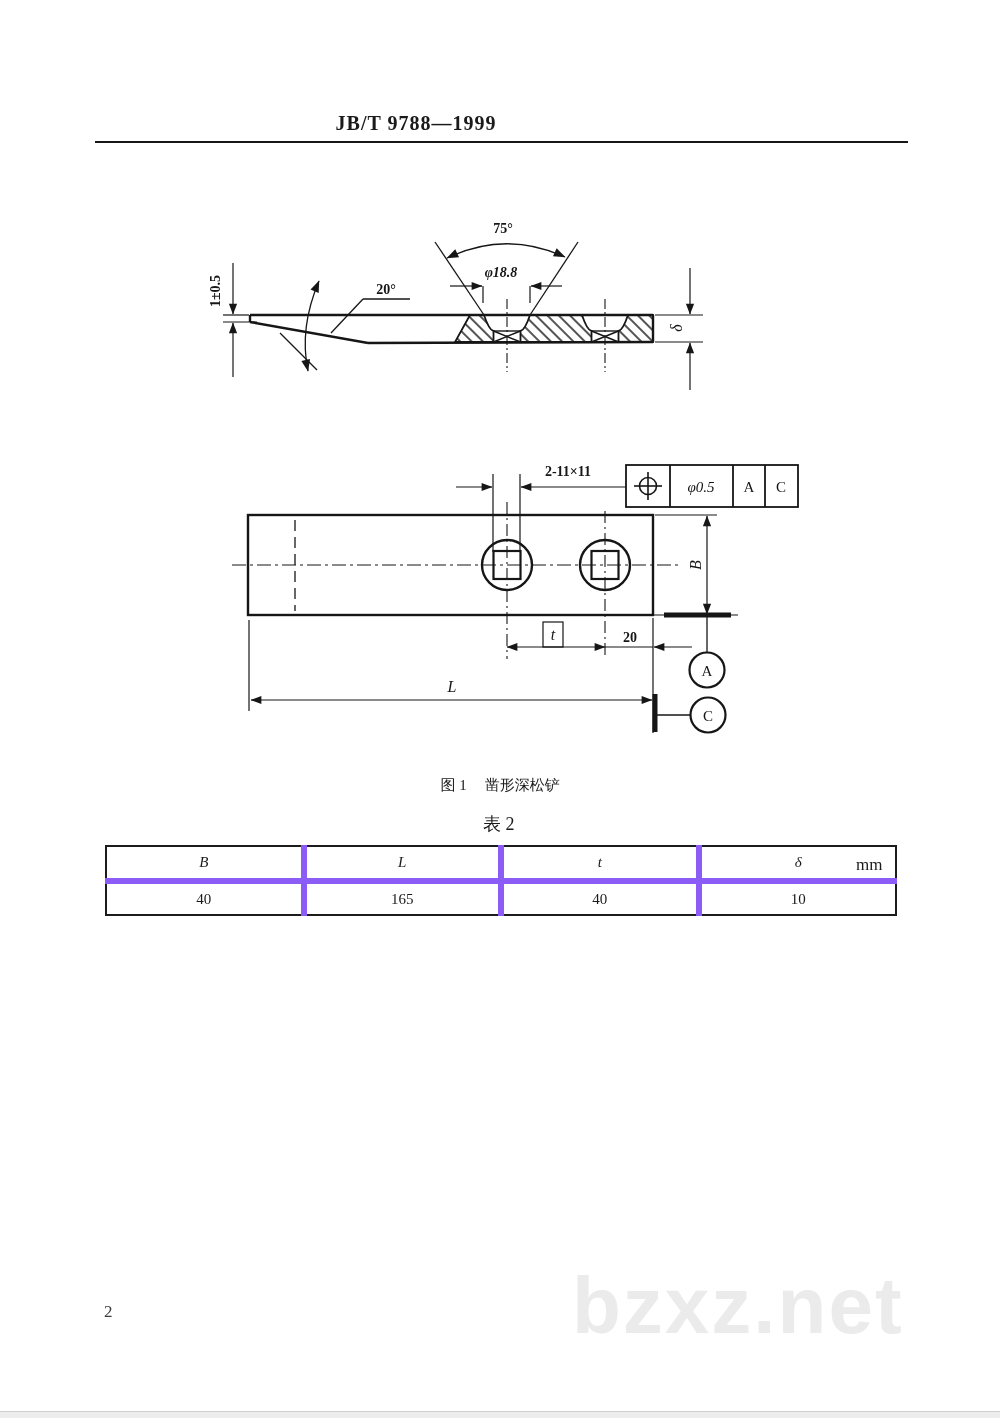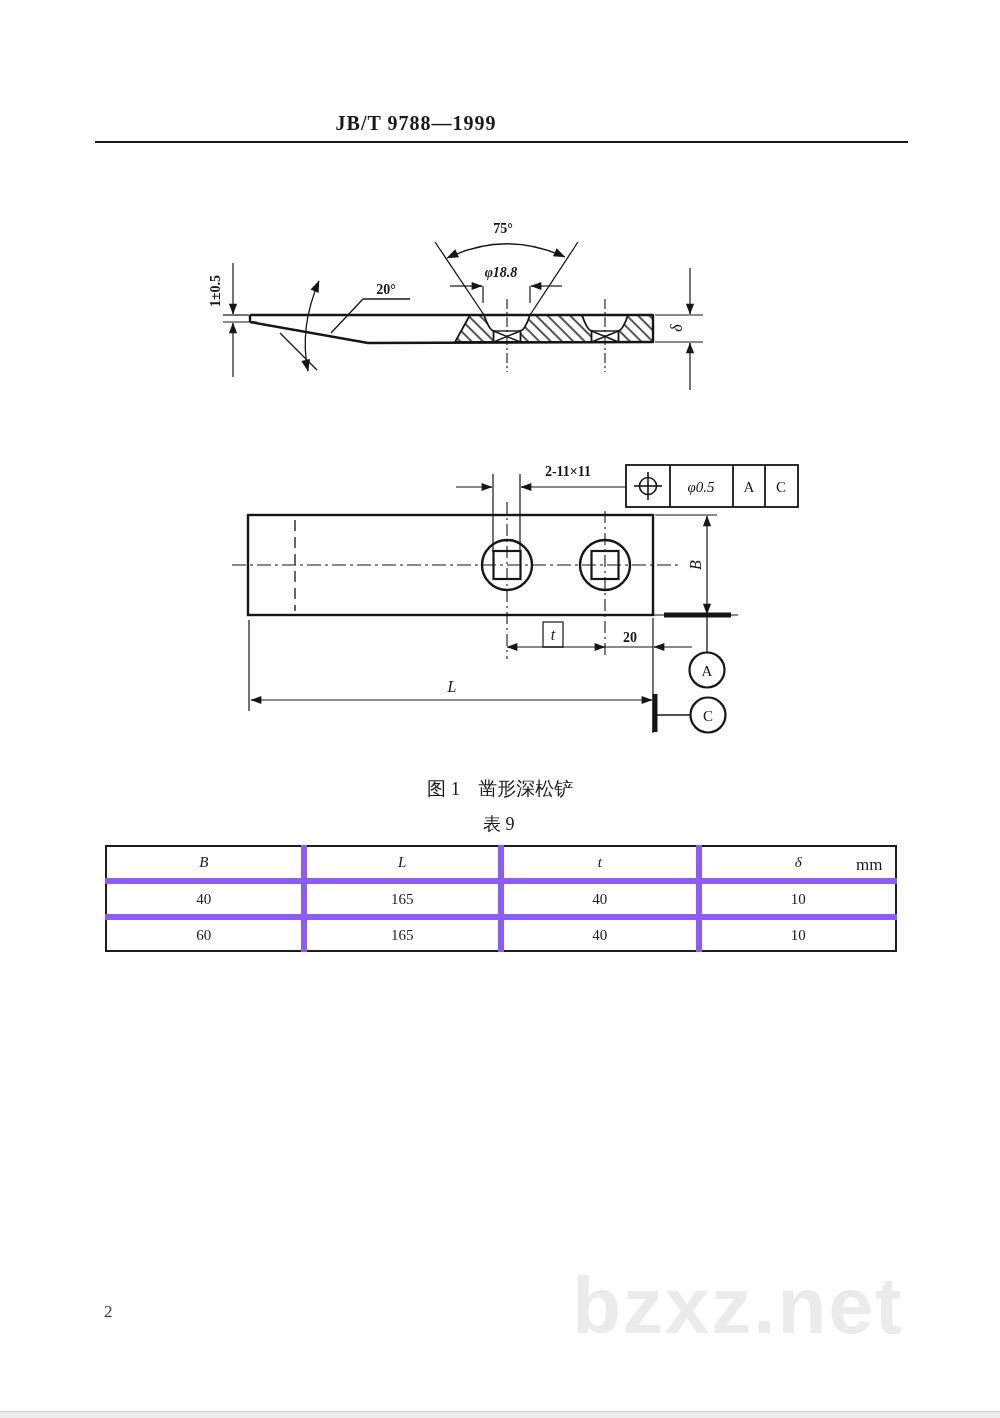--- a/index.html
+++ b/index.html
@@ -11,21 +11,21 @@
     position:absolute;top:112px;left:0;width:832px;text-align:center;
     font-size:20px;font-weight:bold;letter-spacing:1px;
   }
   .header-rule{position:absolute;top:141px;left:95px;width:813px;height:2px;background:#161616;}
   svg.drawing{position:absolute;top:0;left:0;}
   svg text{font-family:"Liberation Serif", serif;fill:#161616;}
   .dimnum{font-size:14px;font-weight:bold;}
   .dimletter{font-size:16px;font-style:italic;}
   .frametext{font-size:15px;}
   .figure-caption{
-    position:absolute;top:776px;left:0;width:1000px;text-align:center;font-size:19px;
+    position:absolute;top:776px;left:0;width:1000px;text-align:center;font-size:15px;
   }
   .figure-caption .cap-label{margin-right:18px;}
   .table-label{position:absolute;top:812px;left:483px;font-size:18px;}
   .table-unit{position:absolute;top:855px;left:856px;font-size:17px;}
   table.spec{
     position:absolute;top:845px;left:105px;width:792px;
     border-collapse:collapse;table-layout:fixed;
   }
   table.spec td{
     border:6px solid #8b5cf6;text-align:center;vertical-align:middle;
@@ -206,41 +206,35 @@
     <text class="dimletter" x="452" y="692" text-anchor="middle" stroke="none" fill="#161616">L</text>
     <text class="frametext" x="707" y="676" text-anchor="middle" stroke="none" fill="#161616">A</text>
     <text class="frametext" x="708" y="721" text-anchor="middle" stroke="none" fill="#161616">C</text>
   </g>
 </svg>
 
 <div class="figure-caption">
   <span class="cap-label">图 1</span><span>凿形深松铲</span>
 </div>
 
-<div class="table-label">表 9</div>
+<div class="table-label">表 2</div>
 <div class="table-unit">mm</div>
 
 <table class="spec">
   <tbody>
       <tr class="head">
     <td>B</td>
     <td>L</td>
     <td>t</td>
     <td>δ</td>
   </tr>
   <tr>
     <td>40</td>
     <td>165</td>
     <td>40</td>
     <td>10</td>
   </tr>
-  <tr>
-    <td>60</td>
-    <td>165</td>
-    <td>40</td>
-    <td>10</td>
-  </tr>
 </tbody>
   </table>
 
 <div class="page-number">2</div>
 <div class="watermark">bzxz.net</div>
 <div class="bottom-strip"></div>
 
 </body></html>

